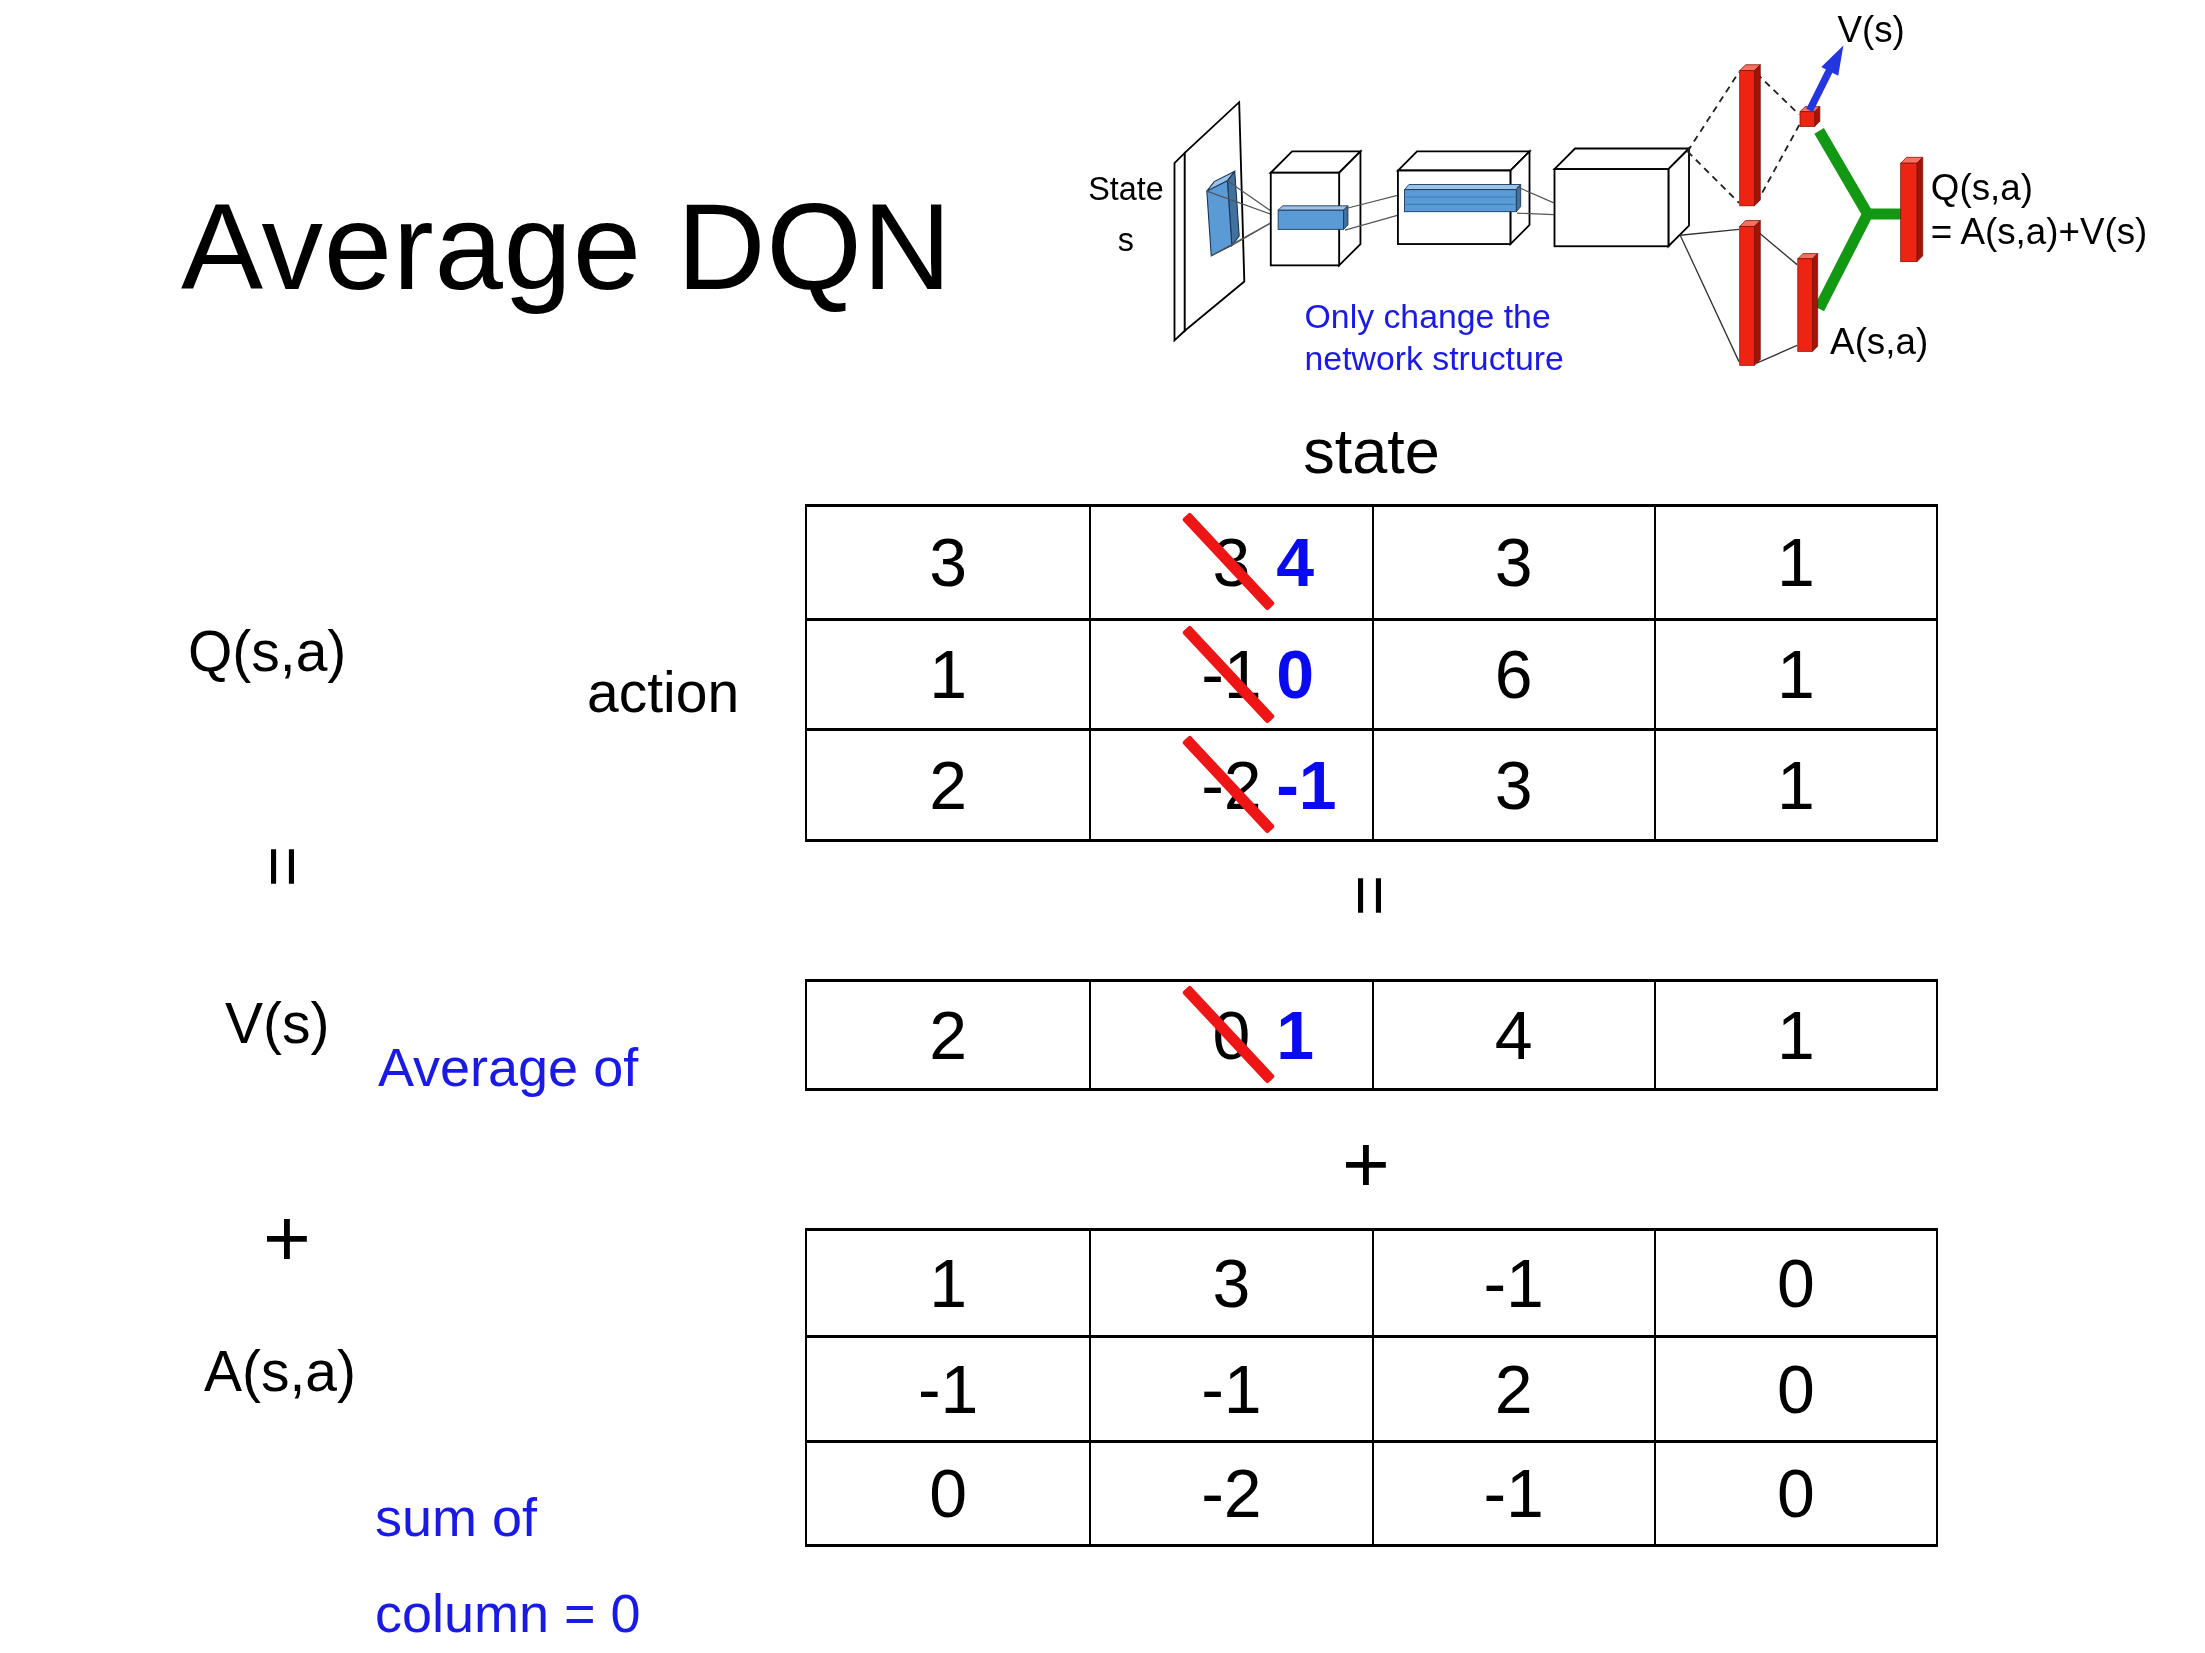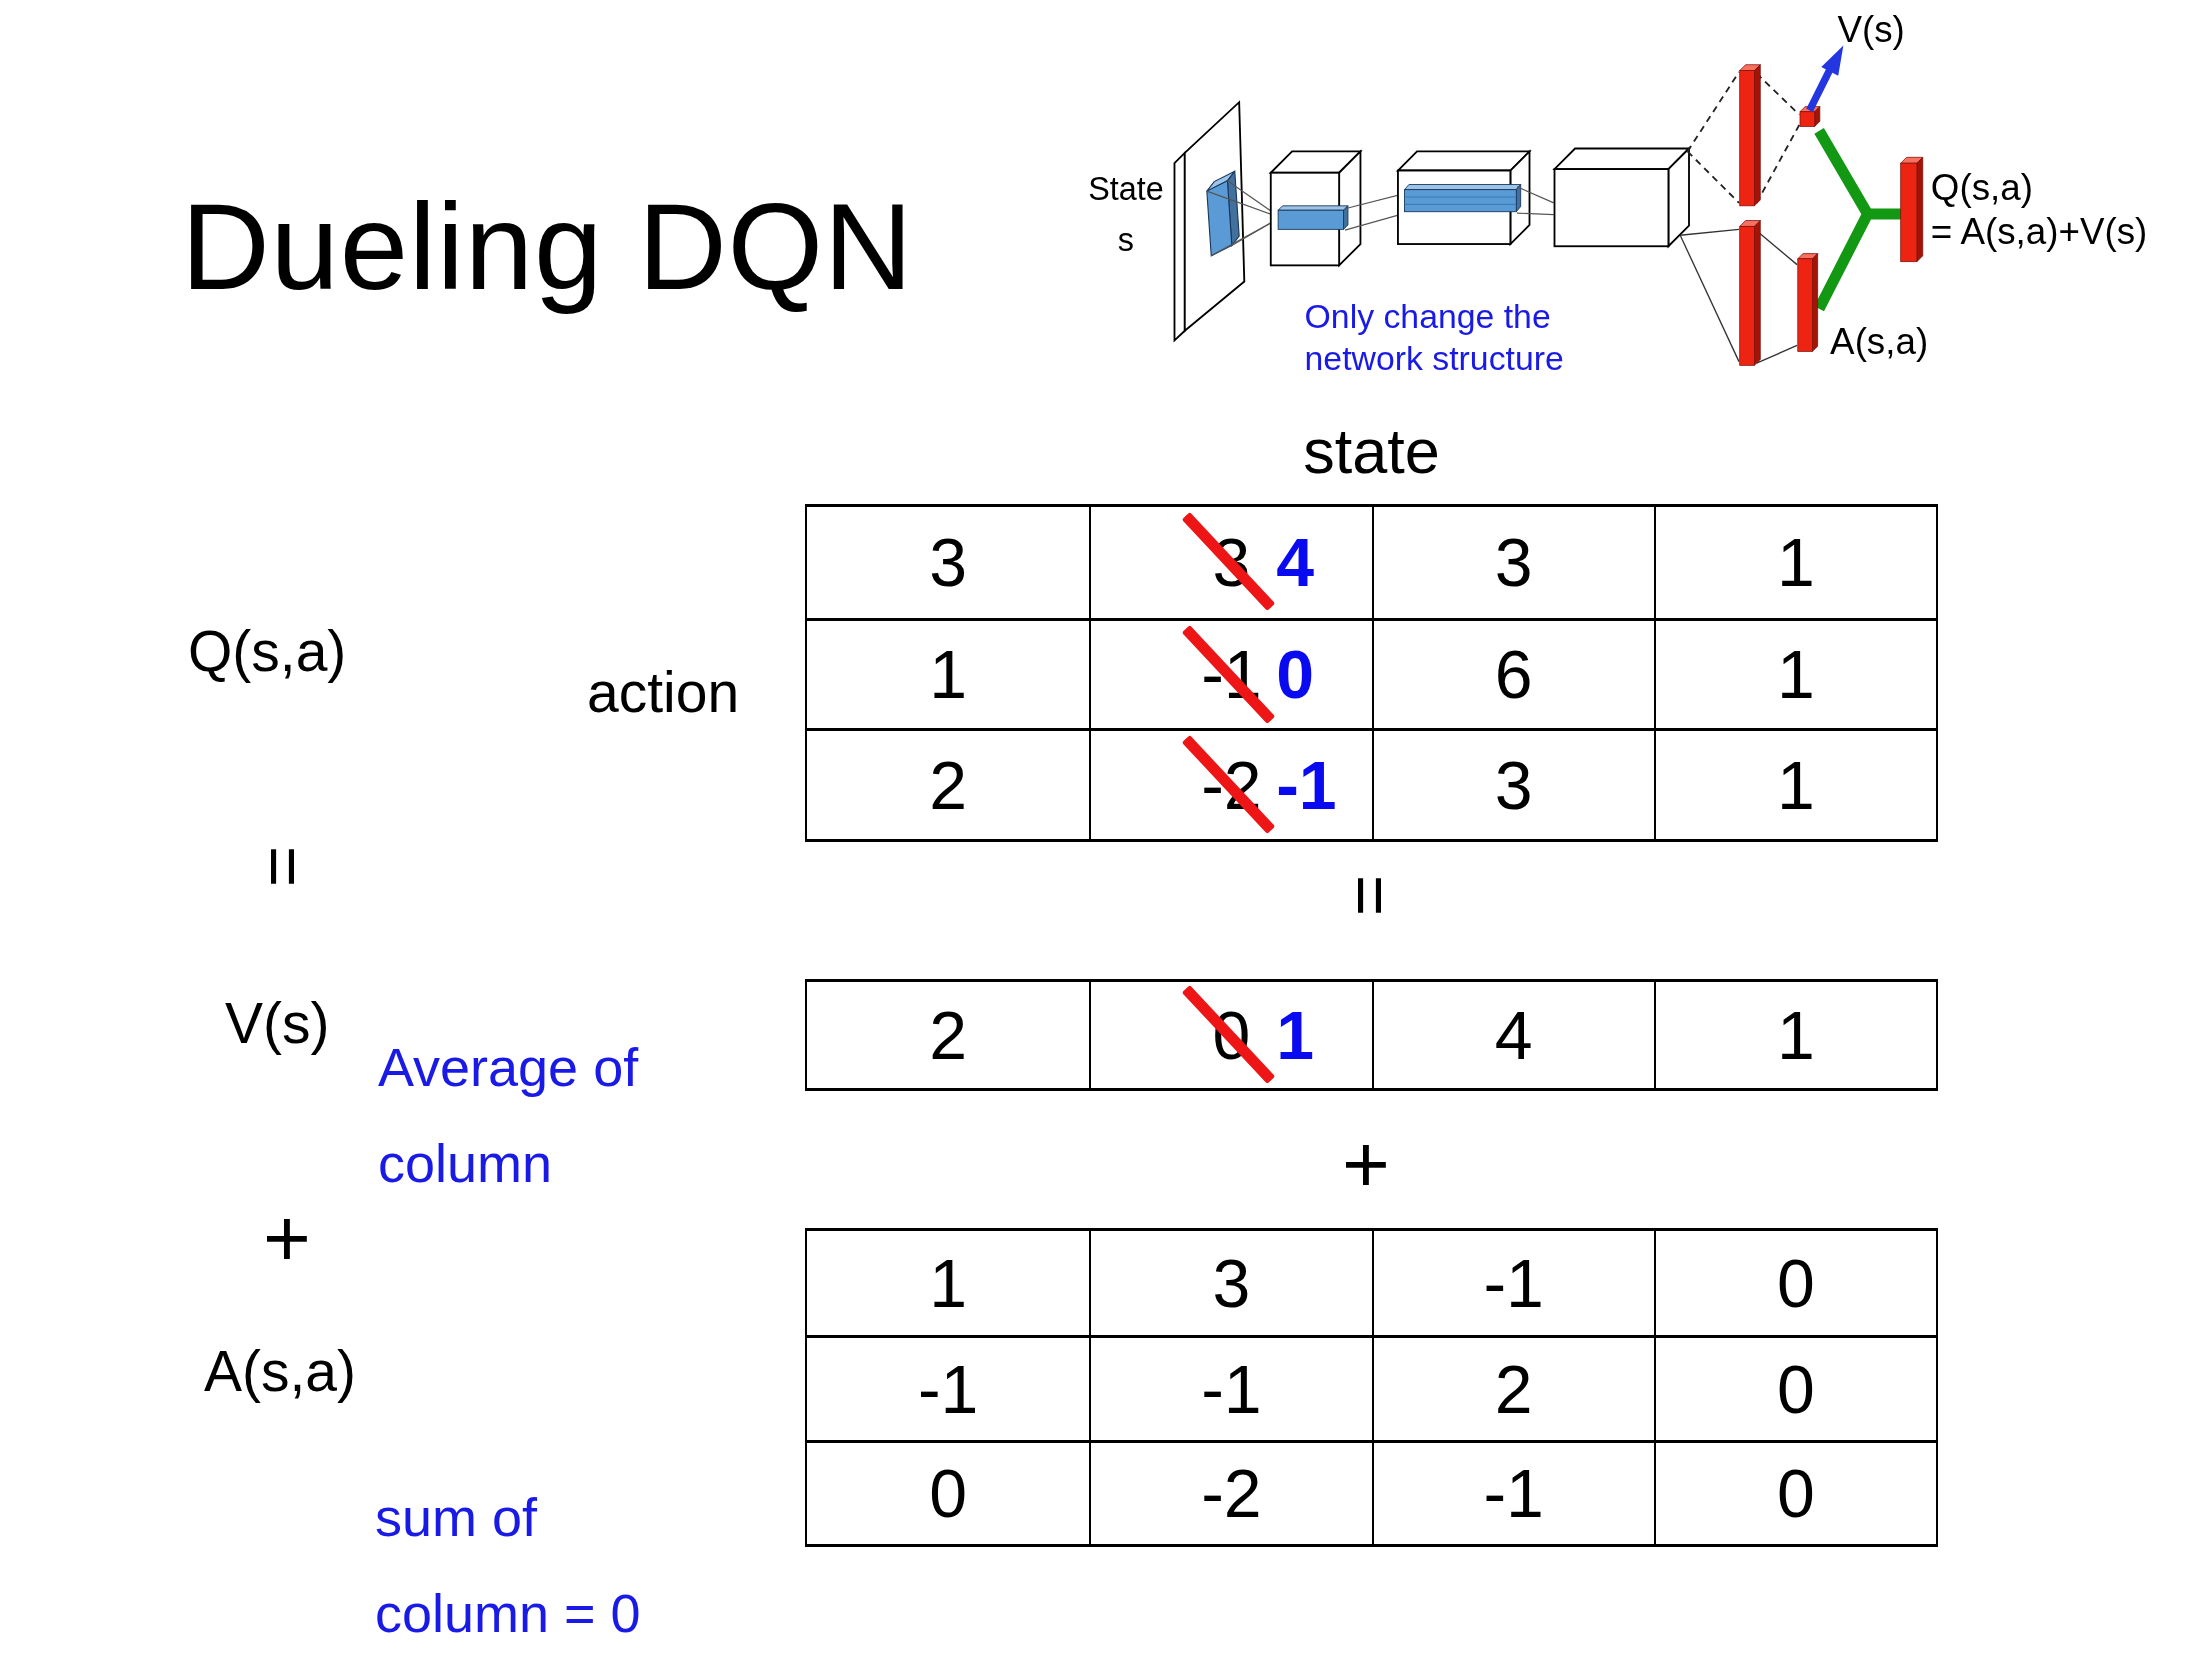--- a/index.html
+++ b/index.html
@@ -49,21 +49,21 @@
          background:#ed1515;border-radius:2.2px;transform:rotate(47deg);}
 
   svg text{font-family:"Liberation Sans",sans-serif;fill:#000;}
   svg .blue-note{fill:#1a1ae6;}
 </style>
 </head>
 <body>
 
 <div id="slide">
 
-  <div id="title" class="abs">Dueling DQN</div>
+  <div id="title" class="abs">Average DQN</div>
 
   <svg id="network-diagram" class="abs" style="left:1051px;top:0;" width="1154" height="419" viewBox="1430 0 1570 570">
 
     <g>
       <polygon points="1598,222 1612,208 1612,450 1598,463" fill="#fff" stroke="#000" stroke-width="2.5"></polygon>
       <polygon points="1612,208 1686,139 1693,383 1612,450" fill="#fff" stroke="#000" stroke-width="2.5"></polygon>
     </g>
 
     <g>
       <polygon points="1642,260 1652,247 1680,233 1670,246" fill="#9dc3e6" stroke="#17365d" stroke-width="1.5"></polygon>
@@ -181,21 +181,20 @@
 
   <div id="state-hdr" class="abs">state</div>
   <div id="lbl-q" class="abs lbl">Q(s,a)</div>
   <div id="lbl-action" class="abs lbl">action</div>
   <div id="eq-left" class="abs rot-eq">
     <span>=</span>
   </div>
   <div id="lbl-v" class="abs lbl">V(s)</div>
   <div id="note-avg" class="abs note">
     <div>Average of</div>
-    <div>column</div>
   </div>
   <div id="plus-left" class="abs plus">+</div>
   <div id="lbl-a" class="abs lbl">A(s,a)</div>
   <div id="note-sum" class="abs note">
     <div>sum of</div>
     <div>column = 0</div>
   </div>
   <div id="eq-mid" class="abs rot-eq">
     <span>=</span>
   </div>

